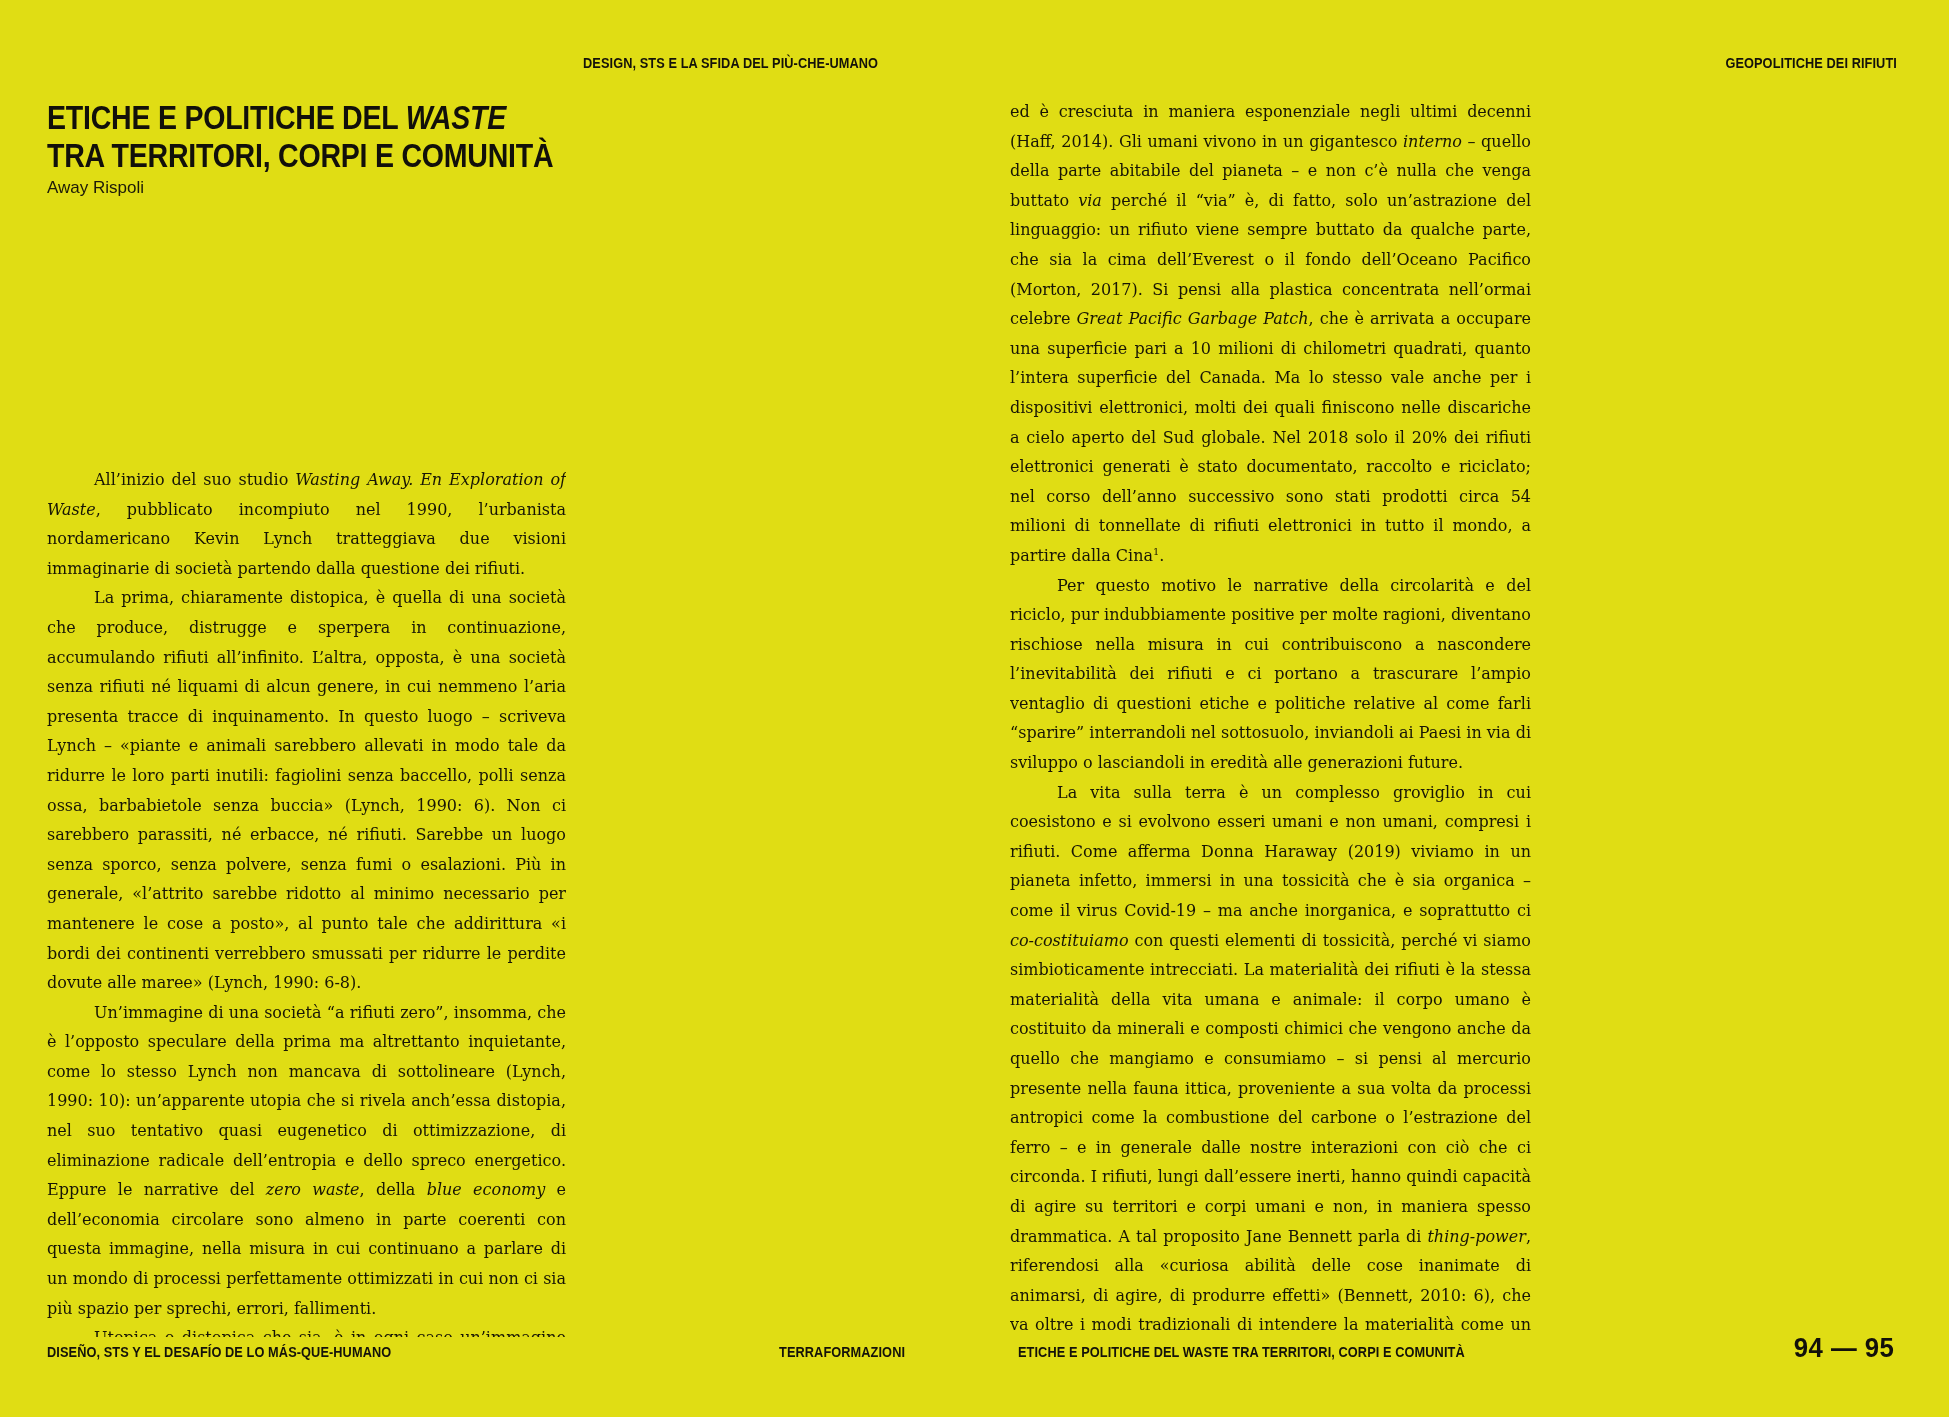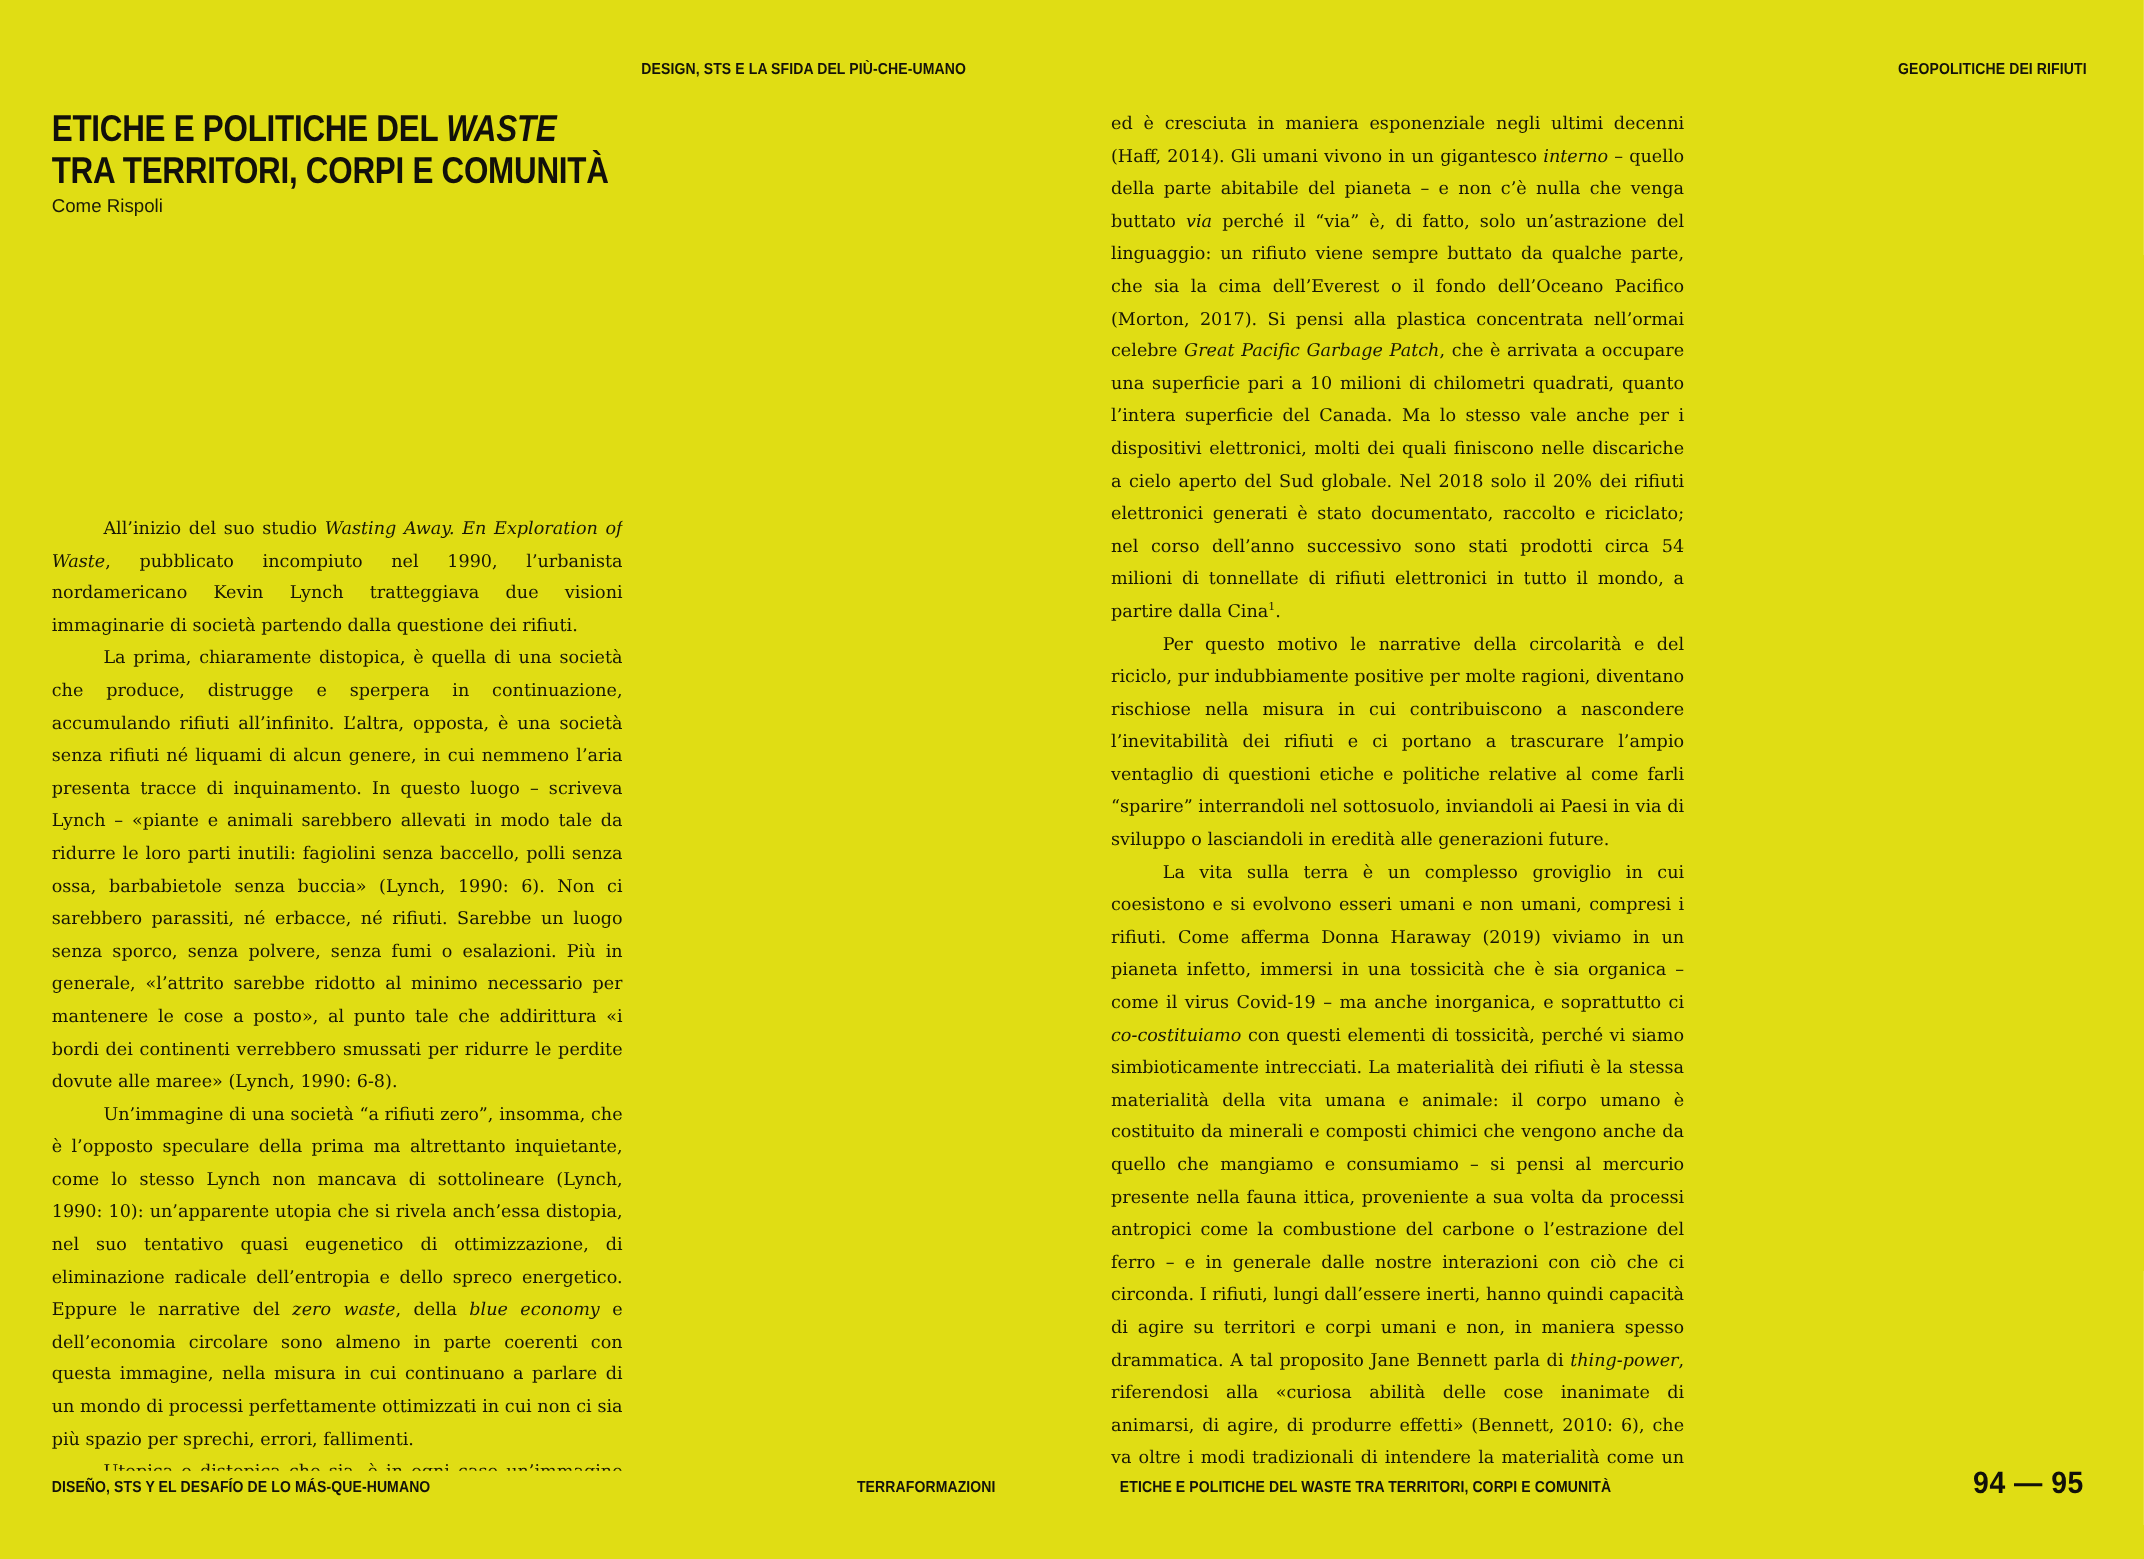--- a/index.html
+++ b/index.html
@@ -90,21 +90,21 @@
 
   <div class="running-head" style="left: 583px; top: 55px;">DESIGN, STS E LA SFIDA DEL PIÙ-CHE-UMANO</div>
 
   <div class="running-head origin-right" style="right: 52px; top: 55px;">GEOPOLITICHE DEI RIFIUTI</div>
 
   <div class="article-title">
     <div><span>ETICHE E POLITICHE DEL </span><em>WASTE</em></div>
     <div><span>TRA TERRITORI, CORPI E COMUNITÀ</span></div>
   </div>
 
-  <div class="author">Come Rispoli</div>
+  <div class="author">Away Rispoli</div>
 
   <div class="column col-left">
       <p class="indent"><span>All’inizio del suo studio </span><em>Wasting Away. En Exploration of Waste</em><span>, pubblicato incompiuto nel 1990, l’urbanista nordamericano Kevin Lynch tratteggiava due visioni immaginarie di società partendo dalla questione dei rifiuti.</span></p>
       <p class="indent"><span>La prima, chiaramente distopica, è quella di una società che produce, distrugge e sperpera in continuazione, accumulando rifiuti all’infinito. L’altra, opposta, è una società senza rifiuti né liquami di alcun genere, in cui nemmeno l’aria presenta tracce di inquinamento. In questo luogo – scriveva Lynch – «piante e animali sarebbero allevati in modo tale da ridurre le loro parti inutili: fagiolini senza baccello, polli senza ossa, barbabietole senza buccia» (Lynch, 1990: 6). Non ci sarebbero parassiti, né erbacce, né rifiuti. Sarebbe un luogo senza sporco, senza polvere, senza fumi o esalazioni. Più in generale, «l’attrito sarebbe ridotto al minimo necessario per mantenere le cose a posto», al punto tale che addirittura «i bordi dei continenti verrebbero smussati per ridurre le perdite dovute alle maree» (Lynch, 1990: 6-8).</span></p>
       <p class="indent"><span>Un’immagine di una società “a rifiuti zero”, insomma, che è l’opposto speculare della prima ma altrettanto inquietante, come lo stesso Lynch non mancava di sottolineare (Lynch, 1990: 10): un’apparente utopia che si rivela anch’essa distopia, nel suo tentativo quasi eugenetico di ottimizzazione, di eliminazione radicale dell’entropia e dello spreco energetico. Eppure le narrative del </span><em>zero waste</em><span>, della </span><em>blue economy</em><span> e dell’economia circolare sono almeno in parte coerenti con questa immagine, nella misura in cui continuano a parlare di un mondo di processi perfettamente ottimizzati in cui non ci sia più spazio per sprechi, errori, fallimenti.</span></p>
       <p class="indent"><span>Utopica o distopica che sia, è in ogni caso un’immagine lontanissima dalla realtà. Sappiamo infatti che la </span></p>
     </div>
 
   <div class="column col-right">
       <p class=""><span>ed è cresciuta in maniera esponenziale negli ultimi decenni (Haff, 2014). Gli umani vivono in un gigantesco </span><em>interno</em><span> – quello della parte abitabile del pianeta – e non c’è nulla che venga buttato </span><em>via</em><span> perché il “via” è, di fatto, solo un’astrazione del linguaggio: un rifiuto viene sempre buttato da qualche parte, che sia la cima dell’Everest o il fondo dell’Oceano Pacifico (Morton, 2017). Si pensi alla plastica concentrata nell’ormai celebre </span><em>Great Pacific Garbage Patch</em><span>, che è arrivata a occupare una superficie pari a 10 milioni di chilometri quadrati, quanto l’intera superficie del Canada. Ma lo stesso vale anche per i dispositivi elettronici, molti dei quali finiscono nelle discariche a cielo aperto del Sud globale. Nel 2018 solo il 20% dei rifiuti elettronici generati è stato documentato, raccolto e riciclato; nel corso dell’anno successivo sono stati prodotti circa 54 milioni di tonnellate di rifiuti elettronici in tutto il mondo, a partire dalla Cina</span><sup>1</sup><span>.</span></p>

